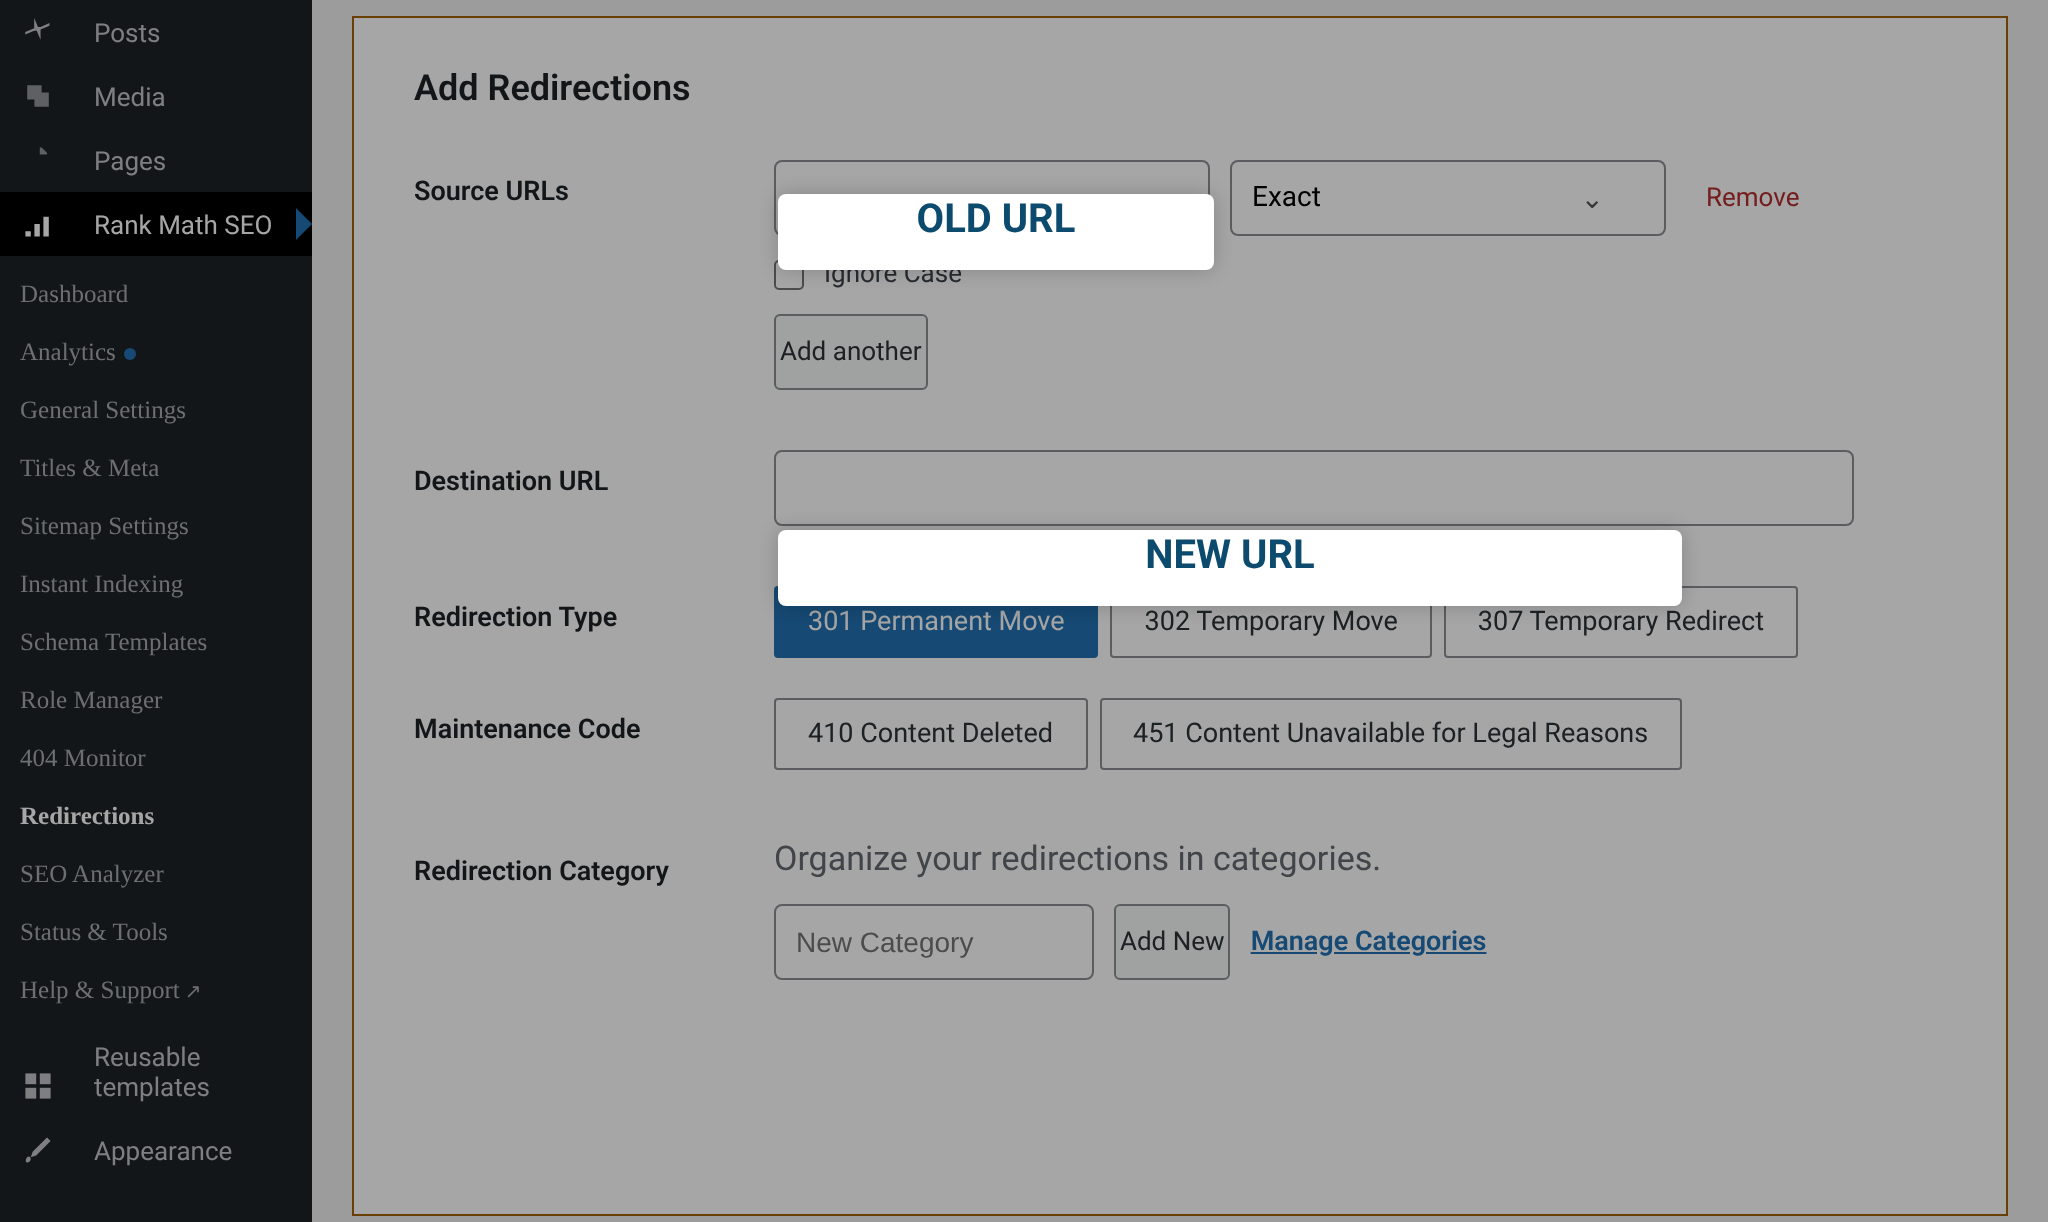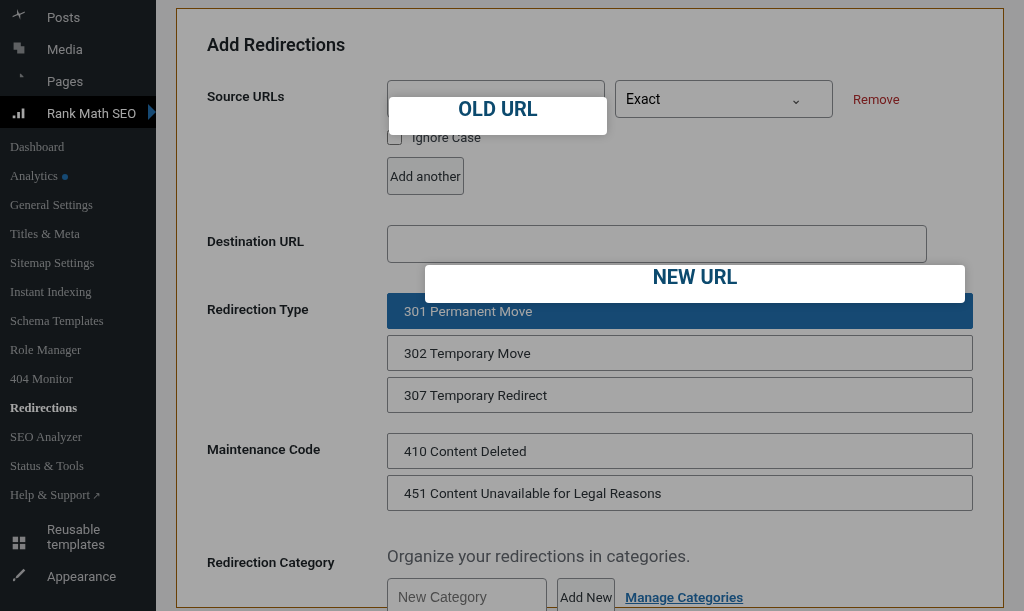--- a/index.html
+++ b/index.html
@@ -148,21 +148,21 @@
       padding: 0 2px;
       height: 38px;
       border: 1px solid #8c8f94;
       border-radius: 3px;
       background: #f6f7f7;
       font-size: 13px;
       color: #2c3338;
       cursor: pointer;
     }
     .btn-add-another { margin-top: 12px; }
-    .btn-group { display:flex; gap:6px; flex-wrap:wrap;flex-direction:column;}
+    .btn-group { display:flex; gap:6px; flex-wrap:wrap;}
     .btn-option {
       padding: 0 16px;
       height: 36px;
       border: 1px solid #8c8f94;
       border-radius: 2px;
       background: #fff;
       font-size: 13.5px;
       color: #2c3338;
       display:inline-flex;align-items:center;cursor:pointer;
     }
@@ -182,21 +182,21 @@
       z-index: 100;
       display: flex;
       align-items: flex-start;
       justify-content: center;
       font-weight: 700;
       color: #0c4a6e;
       box-shadow: 0 0 10px rgba(0,0,0,0.2);
       font-size: 20px;
     }
     .highlight-a { left: 389px; top: 97px; width: 218px; height: 38px; }
-    .highlight-b { left: 389px; top: 265px; width: 540px; height: 38px; margin-left: 36px; }
+    .highlight-b { left: 389px; top: 265px; width: 452px; height: 38px; }
   </style>
 </head>
 <body>
 
 <div class="sidebar">
 
   <div class="sidebar-item">
     <span class="sidebar-icon">
         <svg viewBox="0 0 20 20" width="18" height="18" fill="currentColor">
           <path d="M11 2l1 1-2 5 4 4-5-2-1 1-2 5-1-1 2-5-4-4 5 2 1-1 2-5z" transform="rotate(45 10 10)"></path>

